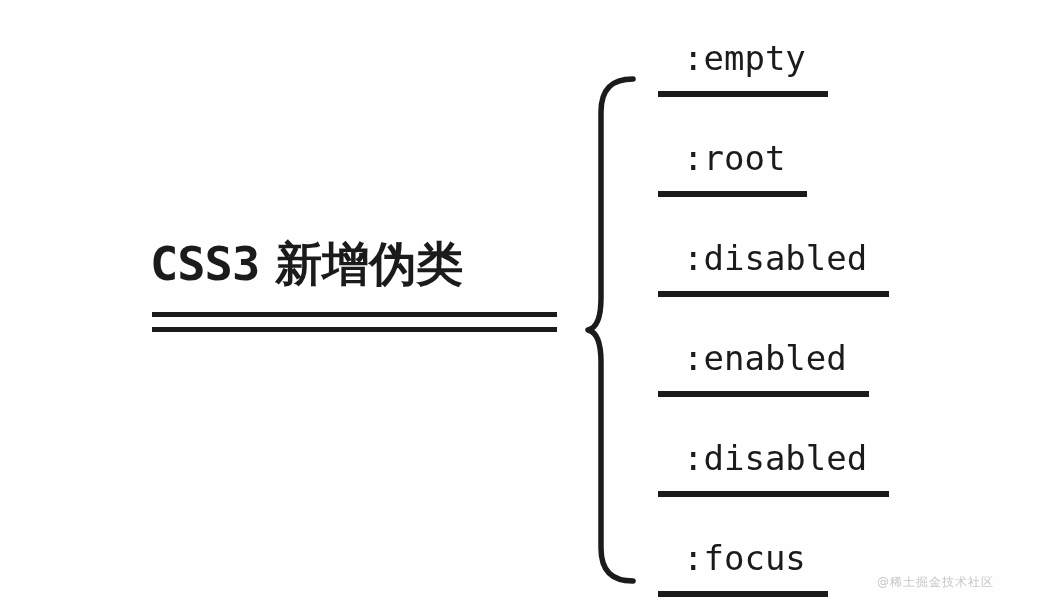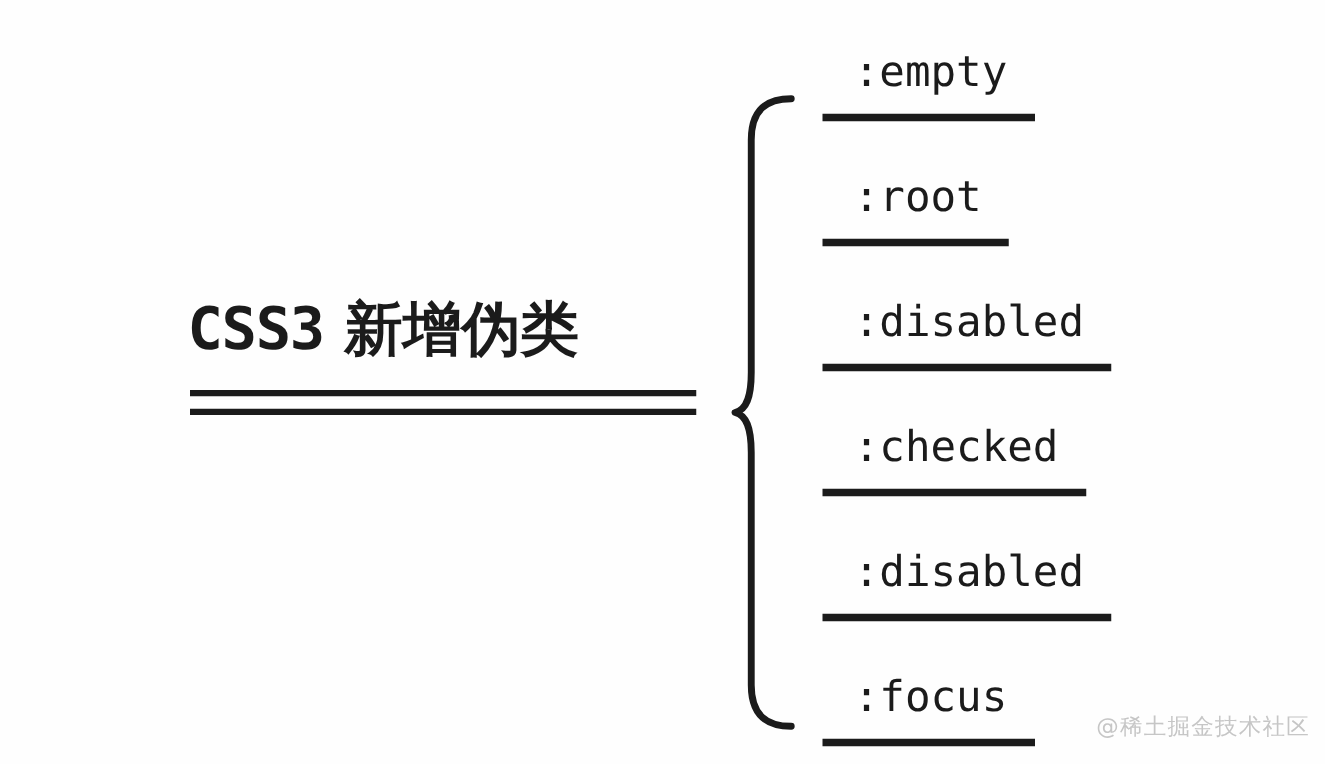--- a/index.html
+++ b/index.html
@@ -77,21 +77,21 @@
     font-weight: 500;
     padding: 0 22px 11px 25px;
     border-bottom: 6px solid var(--ink);
   }
 
   
   .watermark {
     position: absolute;
     left: 877px; top: 571px;
     font-family: "DejaVu Sans", "Liberation Sans", sans-serif;
-    font-size: 18px;
+    font-size: 12px;
     line-height: 22px;
     letter-spacing: 1px;
     color: var(--wm);
     white-space: nowrap;
   }
 </style>
 </head>
 <body>
 
 <div class="stage">
@@ -111,21 +111,21 @@
     <div class="branch-row">
       <span class="branch-pill"><span>:empty</span></span>
     </div>
     <div class="branch-row">
       <span class="branch-pill"><span>:root</span></span>
     </div>
     <div class="branch-row">
       <span class="branch-pill"><span>:disabled</span></span>
     </div>
     <div class="branch-row">
-      <span class="branch-pill"><span>:checked</span></span>
+      <span class="branch-pill"><span>:enabled</span></span>
     </div>
     <div class="branch-row">
       <span class="branch-pill"><span>:disabled</span></span>
     </div>
     <div class="branch-row">
       <span class="branch-pill"><span>:focus</span></span>
     </div>
   </div>
 
   <div class="watermark">@稀土掘金技术社区</div>

